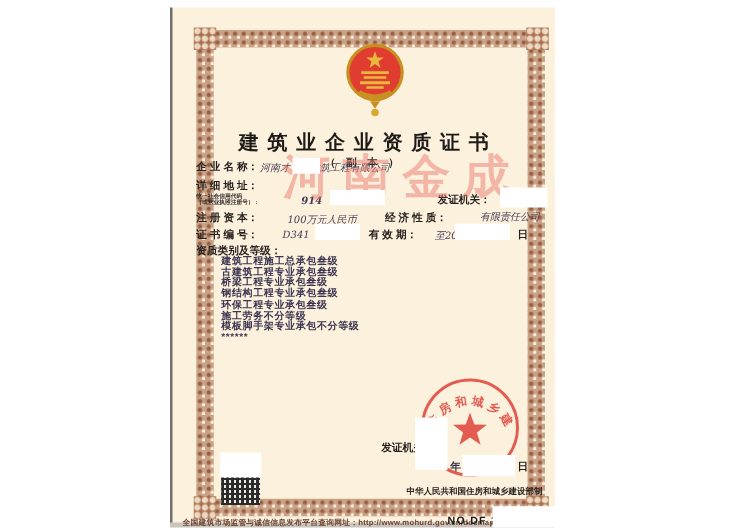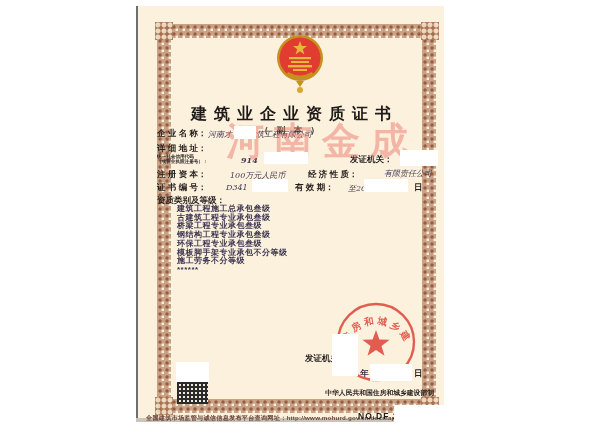--- a/index.html
+++ b/index.html
@@ -155,22 +155,22 @@
     <div class="lbl" style="left:276px; top:176px;">日</div>
 
     <div class="lbl" style="left:19px; top:189px;">资质类别及等级：</div>
 
     <div class="qual-list">
         <div class="qual-item">建筑工程施工总承包叁级</div>
         <div class="qual-item">古建筑工程专业承包叁级</div>
         <div class="qual-item">桥梁工程专业承包叁级</div>
         <div class="qual-item">钢结构工程专业承包叁级</div>
         <div class="qual-item">环保工程专业承包叁级</div>
+        <div class="qual-item">施工劳务不分等级</div>
         <div class="qual-item">模板脚手架专业承包不分等级</div>
-        <div class="qual-item">施工劳务不分等级</div>
         <div class="qual-item">******</div>
       </div>
 
     <div class="issuer">发证机关：</div>
     <div class="date-year">2016 年</div>
     <div class="date-day">日</div>
     <div class="made-by">中华人民共和国住房和城乡建设部制</div>
 
     <div class="seal">
       <svg width="82" height="82" viewBox="0 0 82 82">

